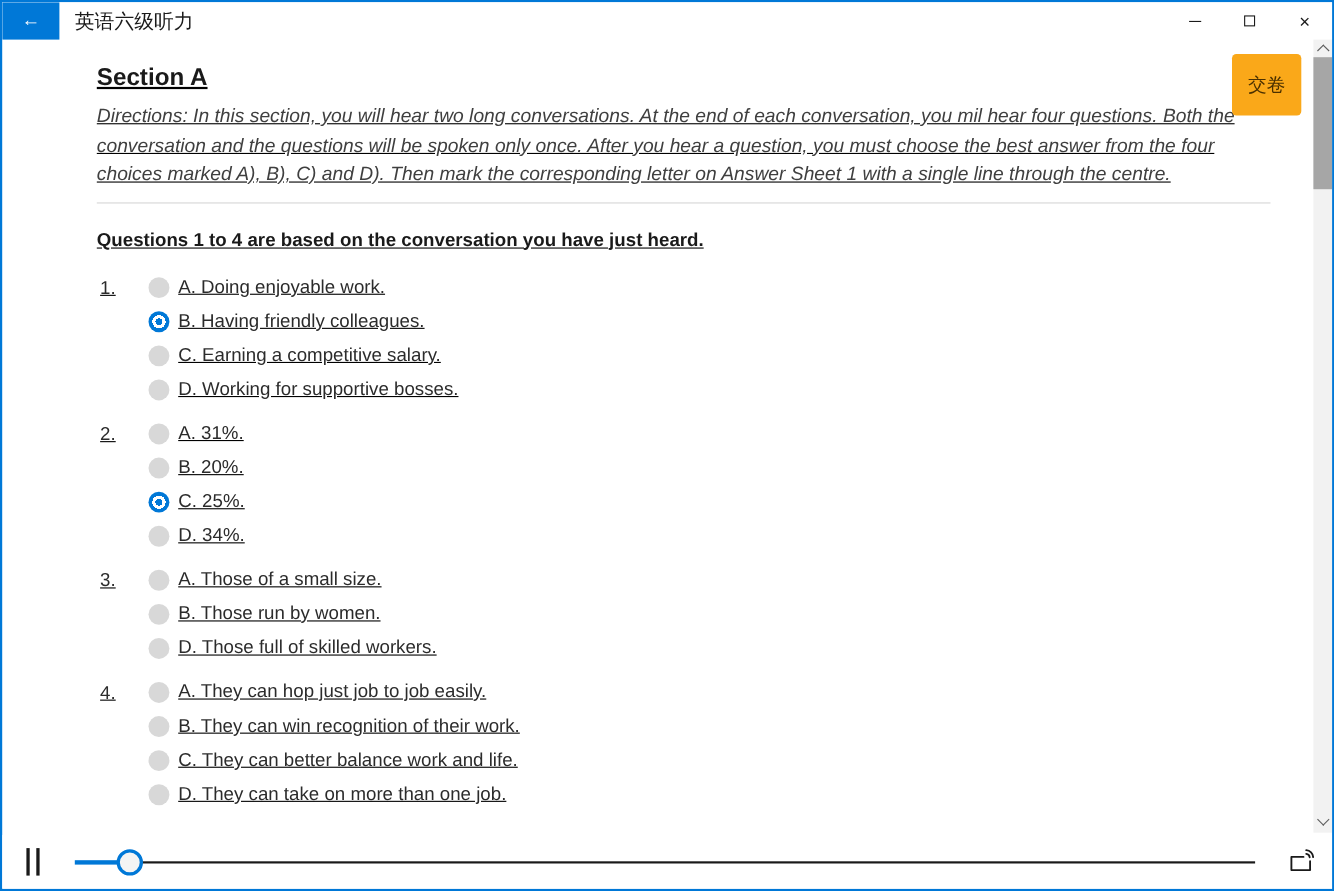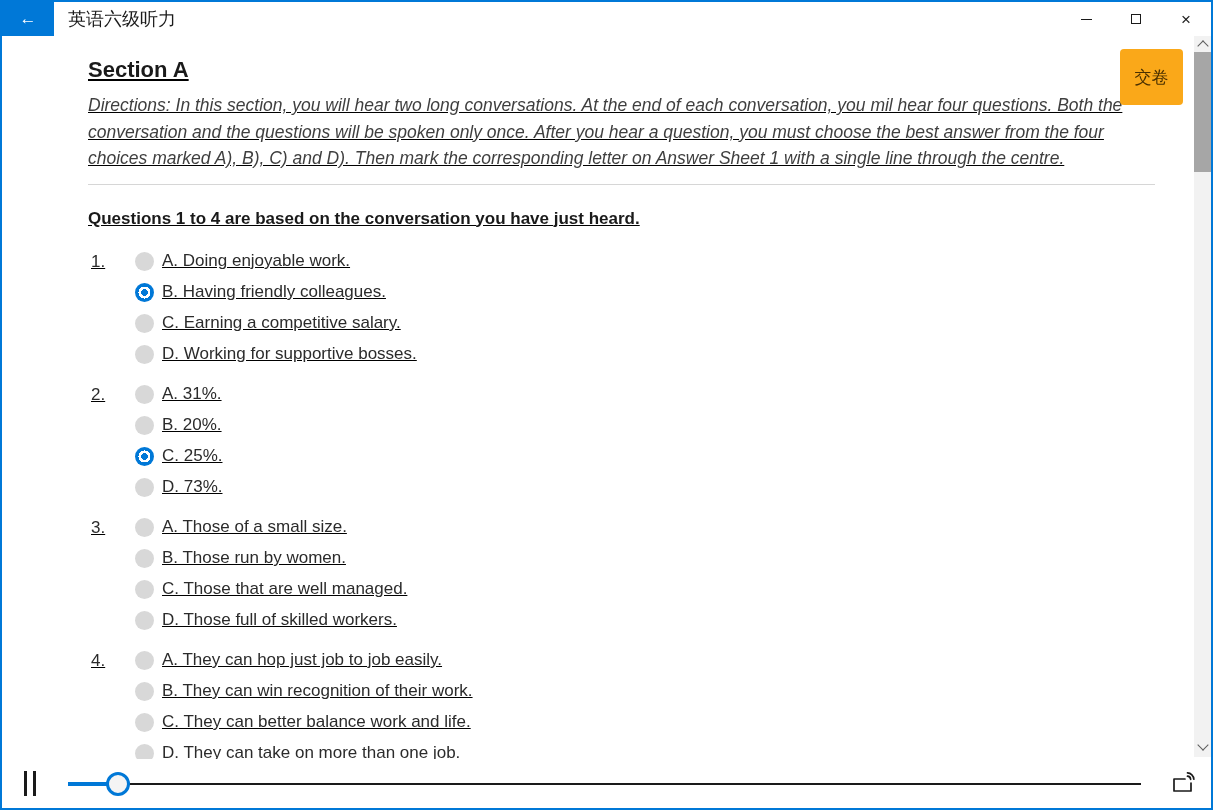--- a/index.html
+++ b/index.html
@@ -151,42 +151,38 @@
     <span class="opt-label">B. 20%.</span>
   </div>
 
   <div class="opt-row">
     <span class="radio checked"></span>
     <span class="opt-label">C. 25%.</span>
   </div>
 
   <div class="opt-row">
     <span class="radio"></span>
-    <span class="opt-label">D. 73%.</span>
+    <span class="opt-label">D. 34%.</span>
   </div>
 </div>
   </div>
 
   <div class="question">
     <div class="qnum">3.</div>
     <div class="opts">
   <div class="opt-row">
     <span class="radio"></span>
     <span class="opt-label">A. Those of a small size.</span>
   </div>
 
   <div class="opt-row">
     <span class="radio"></span>
     <span class="opt-label">B. Those run by women.</span>
   </div>
 
-  <div class="opt-row">
-    <span class="radio"></span>
-    <span class="opt-label">C. Those that are well managed.</span>
-  </div>
 
   <div class="opt-row">
     <span class="radio"></span>
     <span class="opt-label">D. Those full of skilled workers.</span>
   </div>
 </div>
   </div>
 
   <div class="question">
     <div class="qnum">4.</div>

